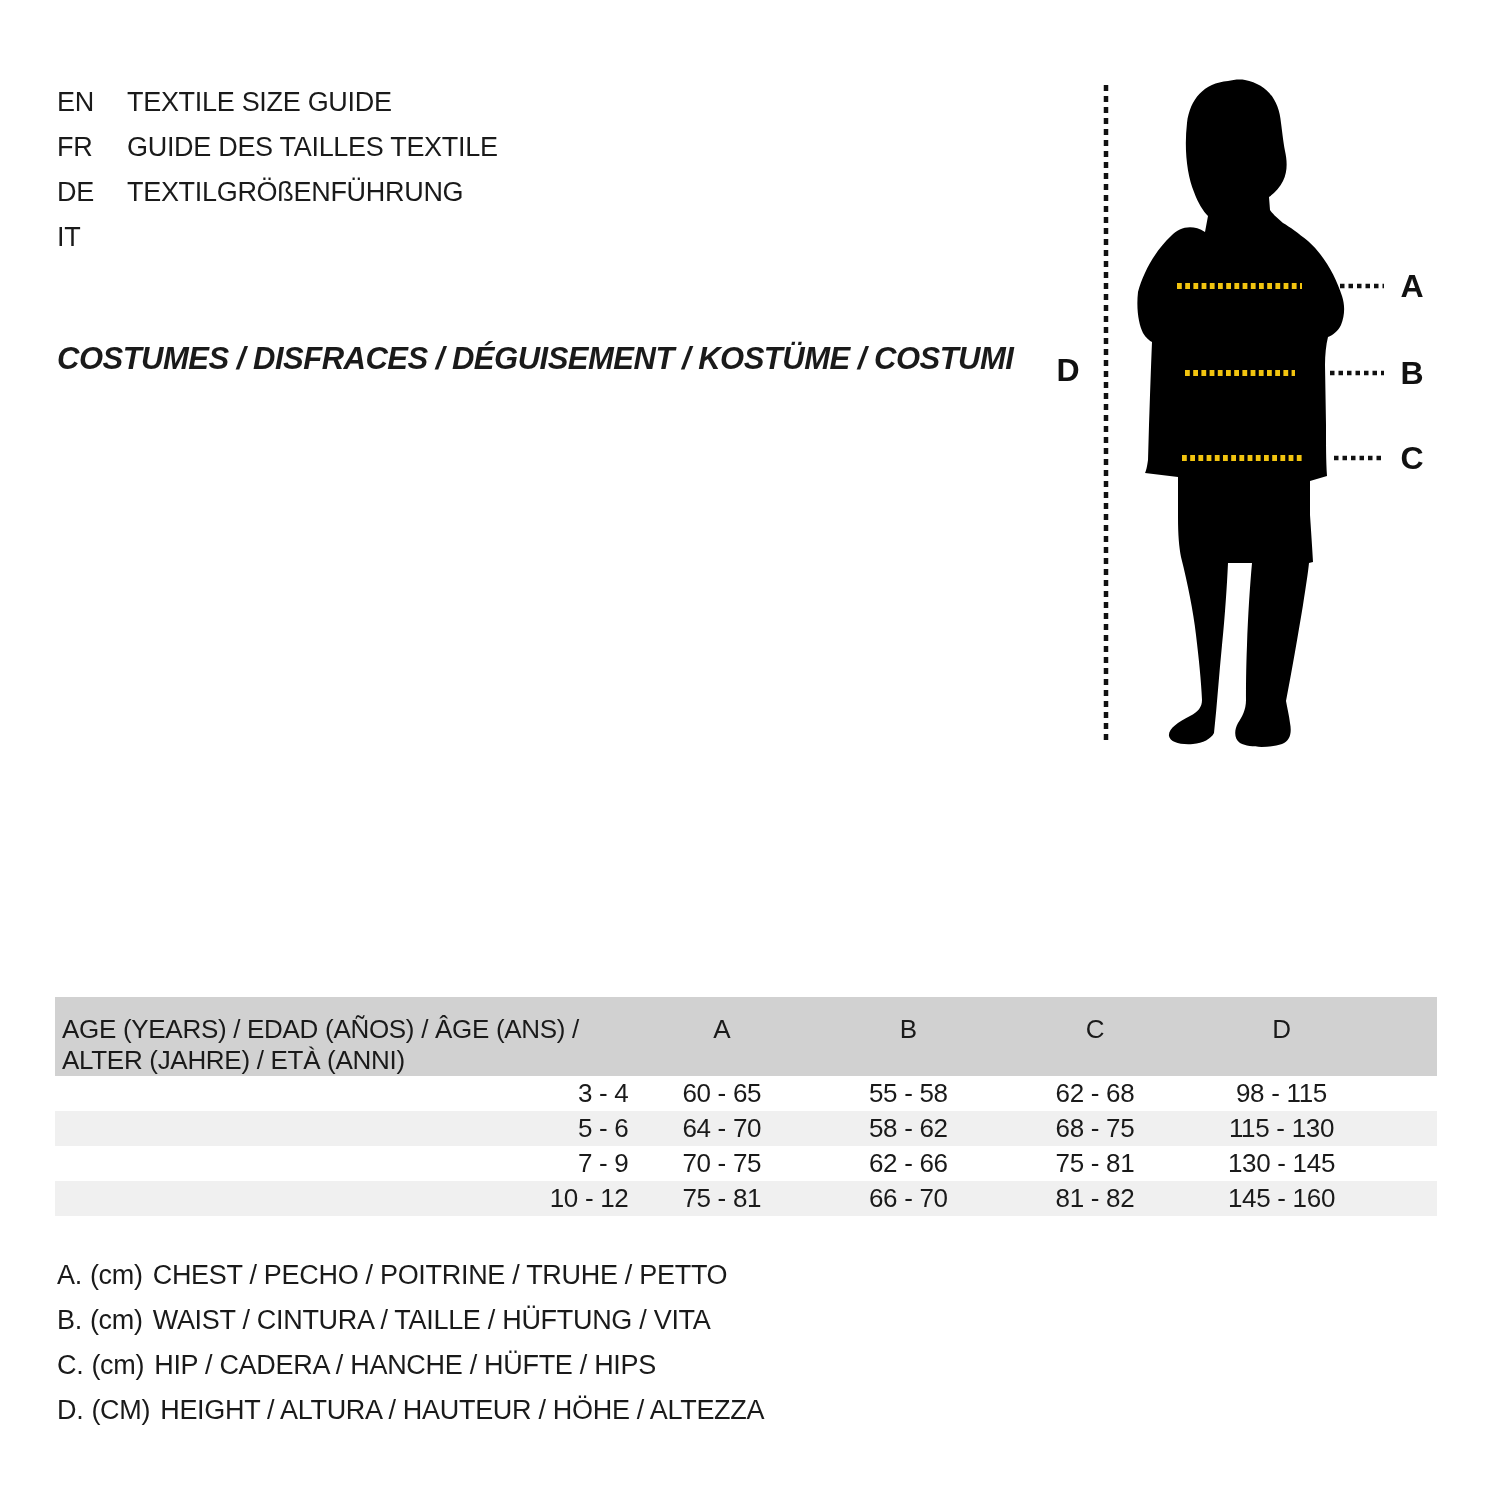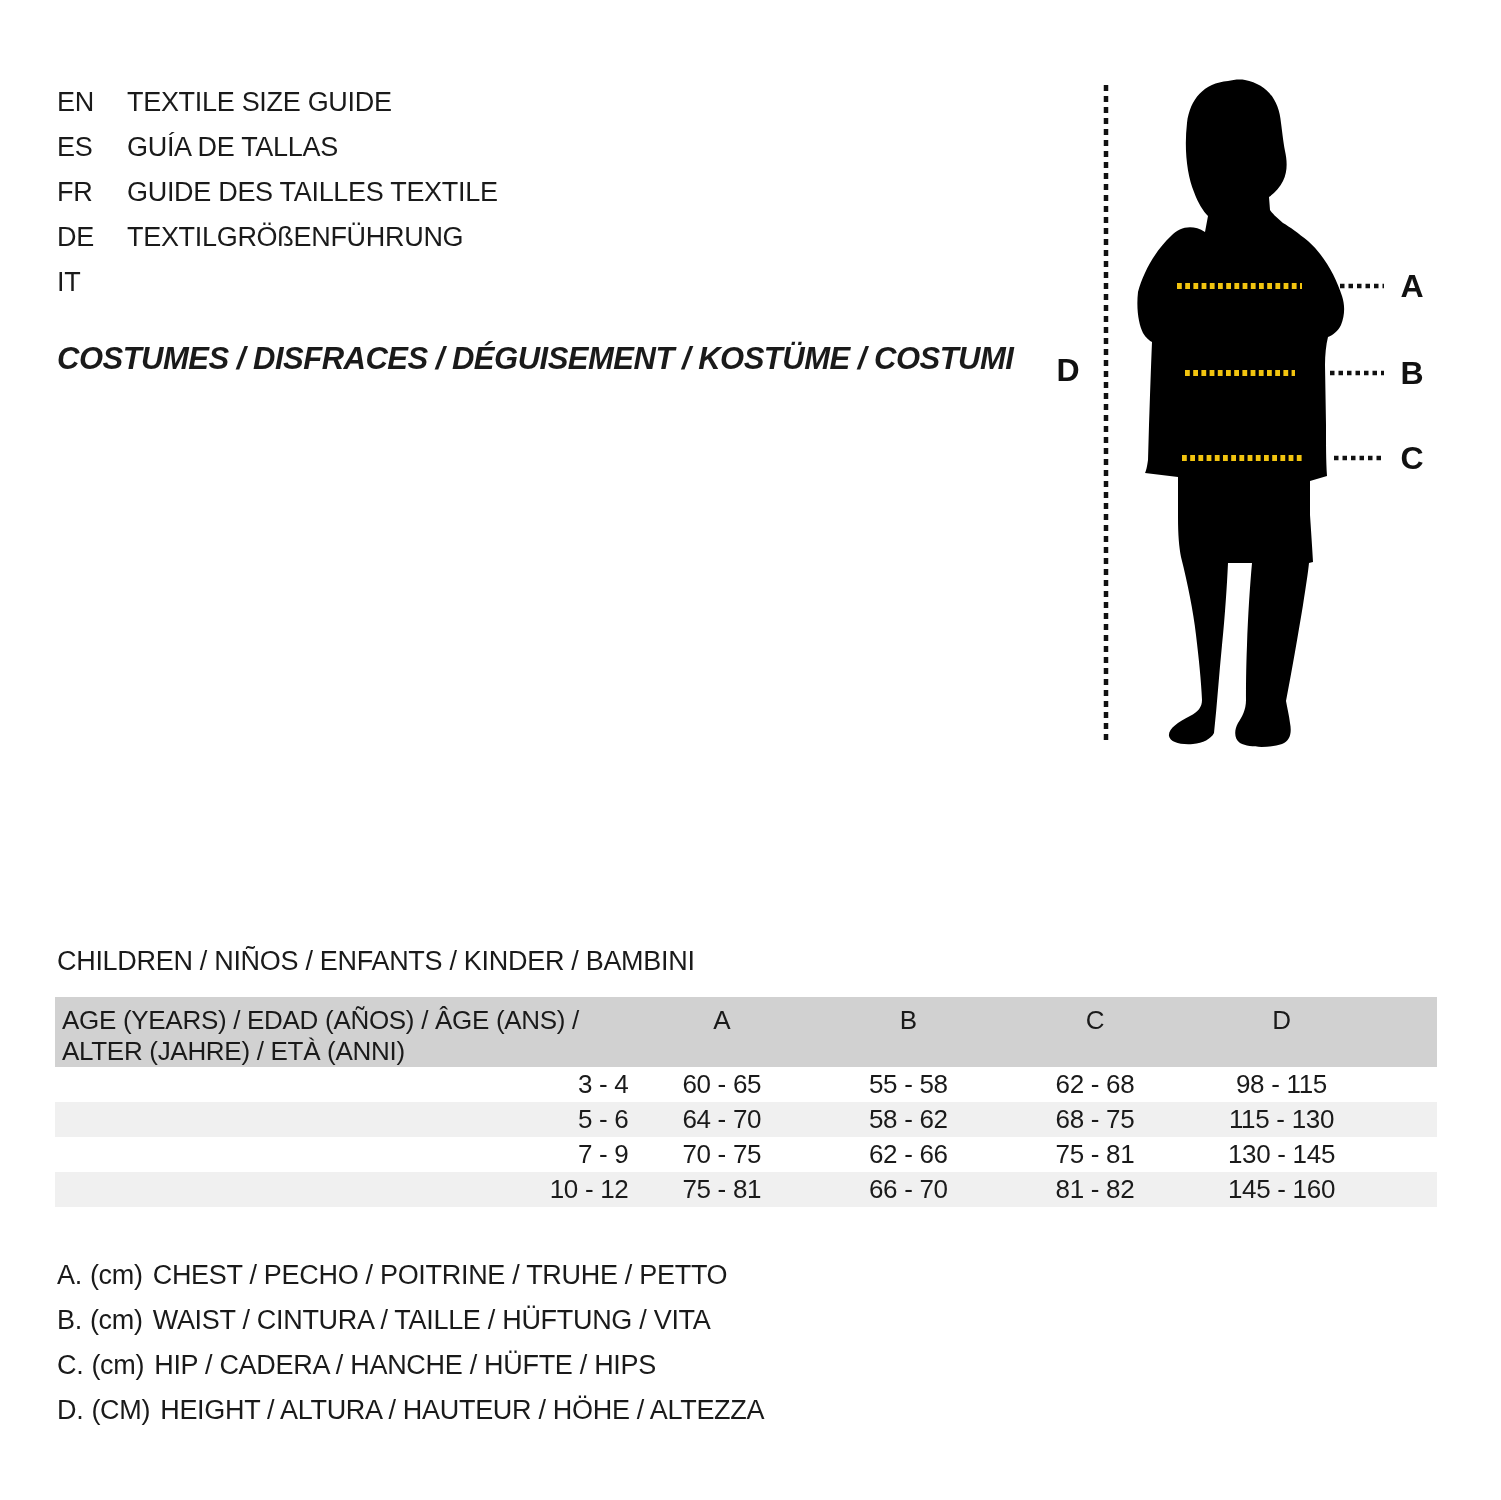--- a/index.html
+++ b/index.html
@@ -30,21 +30,21 @@
   .section-title { position:absolute; left:57px; top:946px; font-size:27px; white-space:nowrap; }
 
   
   .size-table {
     position:absolute; left:55px; top:997px; width:1382px;
     border-collapse:collapse; table-layout:fixed; font-size:26px;
   }
   .size-table col.c-age { width:41.5%; }
   .size-table col.c-val { width:13.5%; }
   .size-table col.c-fill { width:4.5%; }
-  .size-table thead td { height:68px; vertical-align:top; padding-top:8px; }
+  .size-table thead td { height:68px; vertical-align:top; padding-top:17px; }
   .size-table thead .age-head { padding-left:7px; line-height:31px; }
   .size-table thead .col-head { text-align:center; }
   .size-table tbody td { height:35px; vertical-align:middle; }
   .size-table tbody td.age { padding-left:7px; text-align:right; }
   .size-table tbody td.val { text-align:center; }
 
   
   .legend { position:absolute; left:57px; top:1253px; }
   .legend-row { height:45px; display:flex; align-items:center; font-size:27px; white-space:nowrap; }
   .legend-key { margin-right:8px; }
@@ -52,24 +52,20 @@
 </style>
 </head>
 <body>
 
 <div class="page">
 
   <div class="lang-list">
     <div class="lang-row">
       <span class="lang-code">EN</span>
       <span class="lang-label">TEXTILE SIZE GUIDE</span>
-    </div>
-    <div class="lang-row">
-      <span class="lang-code">ES</span>
-      <span class="lang-label">GUÍA DE TALLAS</span>
     </div>
     <div class="lang-row">
       <span class="lang-code">FR</span>
       <span class="lang-label">GUIDE DES TAILLES TEXTILE</span>
     </div>
     <div class="lang-row">
       <span class="lang-code">DE</span>
       <span class="lang-label">TEXTILGRÖßENFÜHRUNG</span>
     </div>
     <div class="lang-row">
@@ -146,21 +142,20 @@
       <line x1="290" y1="308" x2="344" y2="308" stroke="#111111" stroke-width="4.5" stroke-dasharray="4.5 4"></line>
       <line x1="294" y1="393" x2="344" y2="393" stroke="#111111" stroke-width="4.5" stroke-dasharray="4.5 4"></line>
 
       <text x="372" y="232" text-anchor="middle" font-size="32" font-weight="bold" fill="#111111">A</text>
       <text x="372" y="319" text-anchor="middle" font-size="32" font-weight="bold" fill="#111111">B</text>
       <text x="372" y="404" text-anchor="middle" font-size="32" font-weight="bold" fill="#111111">C</text>
       <text x="28" y="316" text-anchor="middle" font-size="32" font-weight="bold" fill="#111111">D</text>
     </svg>
   </div>
 
-  <div class="section-title">CHILDREN / NIÑOS / ENFANTS / KINDER / BAMBINI</div>
 
   <table class="size-table">
     <colgroup>
       <col class="c-age">
         <col class="c-val">
         <col class="c-val">
         <col class="c-val">
         <col class="c-val">
         <col class="c-fill">
     </colgroup>

